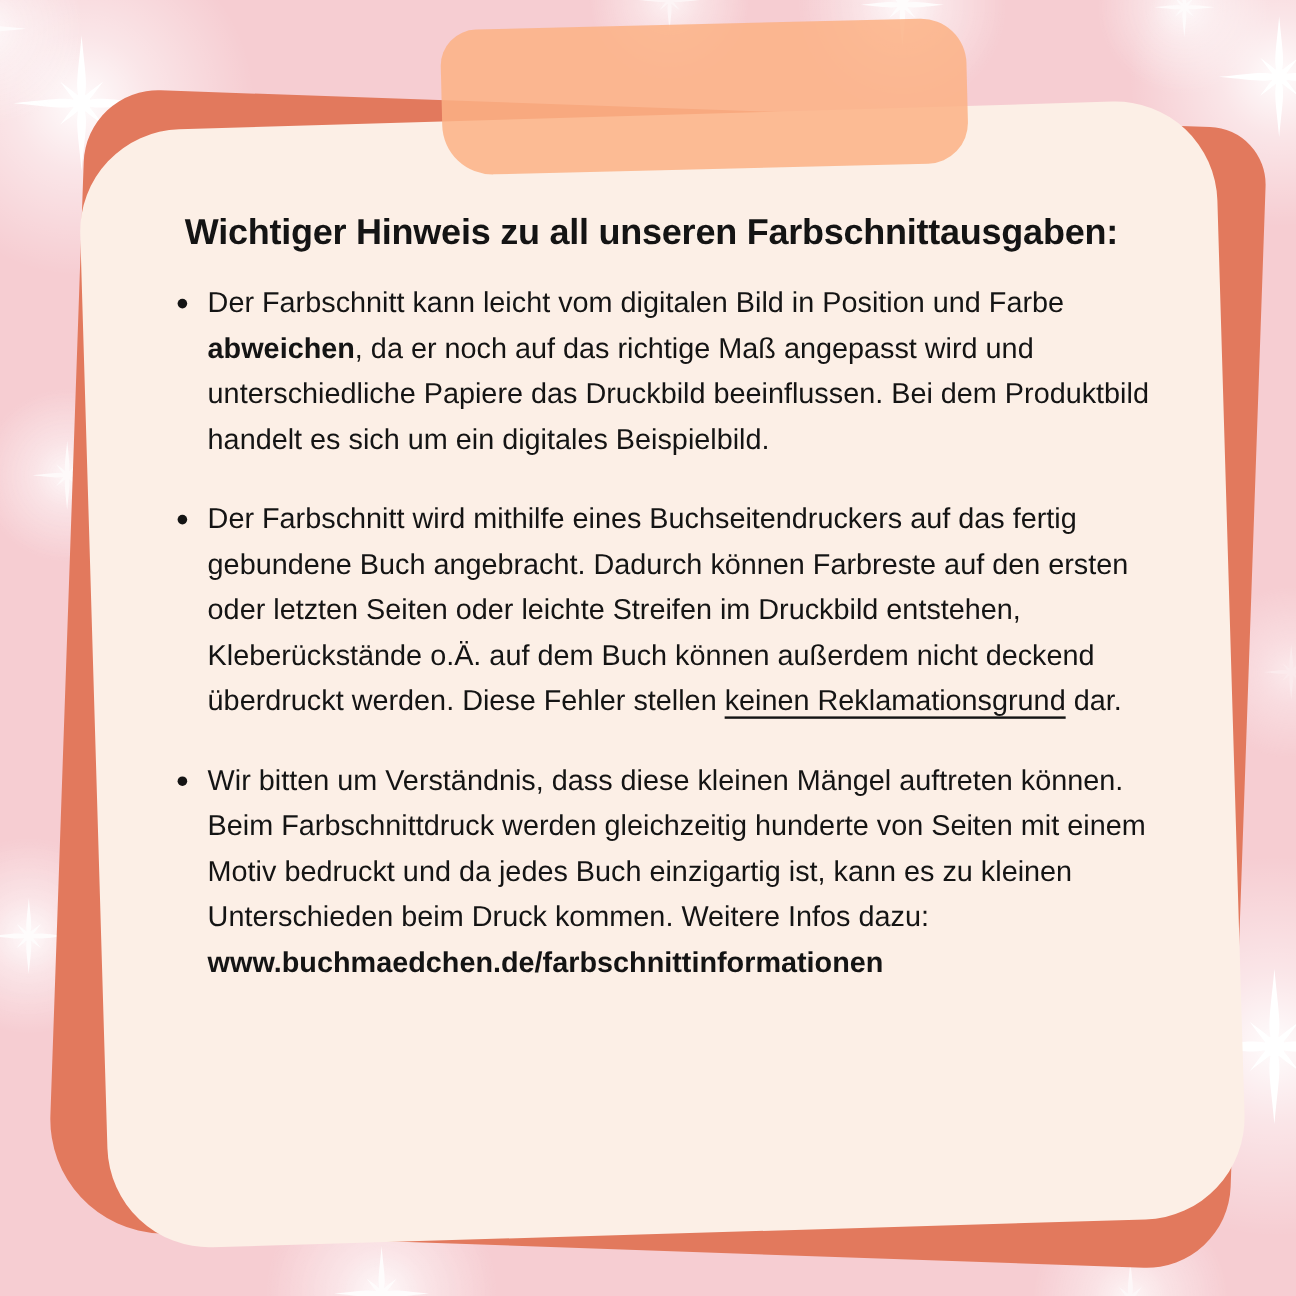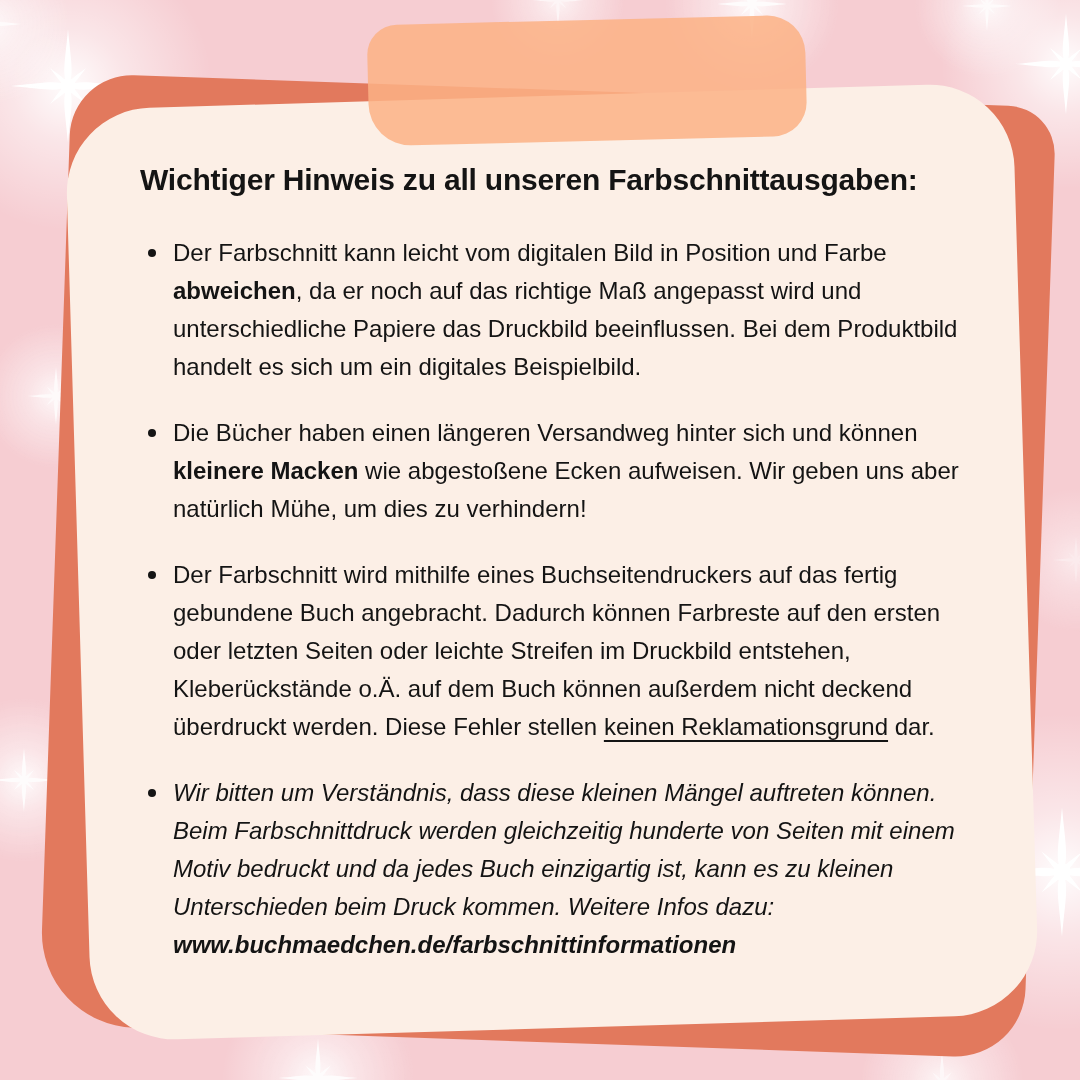--- a/index.html
+++ b/index.html
@@ -41,33 +41,33 @@
   .tape{
     position:absolute;z-index:4;
     left:368px;top:20px;width:438px;height:121px;
     background:var(--tape,rgba(251,178,133,0.85));
     border-radius:30px 38px 34px 42px;
     transform:rotate(-1.4deg);
   }
 
   .content{position:absolute;inset:0;z-index:5;}
   .title{
-    position:absolute;left:140px;top:163px;width:860px;margin:0;
+    position:absolute;left:140px;top:163px;width:860px;margin:14px;
     font-size:30px;font-weight:800;letter-spacing:-0.2px;
     color:var(--text,#141414);
   }
   .bullet-list{
     position:absolute;left:140px;top:234px;width:842px;
     margin:0;padding:0;list-style:none;
   }
   .bullet-list li{
     position:relative;padding-left:33px;margin:0 0 28px 0;
     font-size:24px;line-height:38px;color:var(--text,#141414);
   }
-  .bullet-list li:last-child{margin-bottom:0;font-style:italic;}
+  .bullet-list li:last-child{margin-bottom:0;}
   .bullet-list .dot{
     position:absolute;left:8px;top:15px;width:8px;height:8px;border-radius:50%;
     background:var(--text,#141414);
   }
   .seg-b{font-weight:700;}
   .seg-u{text-decoration:underline;text-underline-offset:5px;text-decoration-thickness:2px;margin-top:15px;}
 </style>
 </head>
 <body style="--background: #f6cdd2; --back_card: #e2795d; --note_card: #fcefe6; --tape: rgba(251,178,133,0.85); --text: #141414; --sparkle: #ffffff;">
 
@@ -267,18 +267,17 @@
       </div>
     </div>
   <div class="back-card"></div>
   <div class="note-card"></div>
   <div class="tape"></div>
 
   <div class="content">
     <h1 class="title">Wichtiger Hinweis zu all unseren Farbschnittausgaben:</h1>
     <ul class="bullet-list">
         <li><span class="dot"></span><span class="">Der Farbschnitt kann leicht vom digitalen Bild in Position und Farbe </span><span class="seg-b ">abweichen</span><span class="">, da er noch auf das richtige Maß angepasst wird und unterschiedliche Papiere das Druckbild beeinflussen. Bei dem Produktbild handelt es sich um ein digitales Beispielbild.</span></li>
-        <li><span class="dot"></span><span class="">Die Bücher haben einen längeren Versandweg hinter sich und können </span><span class="seg-b ">kleinere Macken</span><span class=""> wie abgestoßene Ecken aufweisen. Wir geben uns aber natürlich Mühe, um dies zu verhindern!</span></li>
         <li><span class="dot"></span><span class="">Der Farbschnitt wird mithilfe eines Buchseitendruckers auf das fertig gebundene Buch angebracht. Dadurch können Farbreste auf den ersten oder letzten Seiten oder leichte Streifen im Druckbild entstehen, Kleberückstände o.Ä. auf dem Buch können außerdem nicht deckend überdruckt werden. Diese Fehler stellen </span><span class="seg-u">keinen Reklamationsgrund</span><span class=""> dar.</span></li>
         <li><span class="dot"></span><span class="">Wir bitten um Verständnis, dass diese kleinen Mängel auftreten können. Beim Farbschnittdruck werden gleichzeitig hunderte von Seiten mit einem Motiv bedruckt und da jedes Buch einzigartig ist, kann es zu kleinen Unterschieden beim Druck kommen. Weitere Infos dazu: </span><span class="seg-b ">www.buchmaedchen.de/farbschnittinformationen</span></li>
       </ul>
   </div>
 </div>
 
 </body></html>

